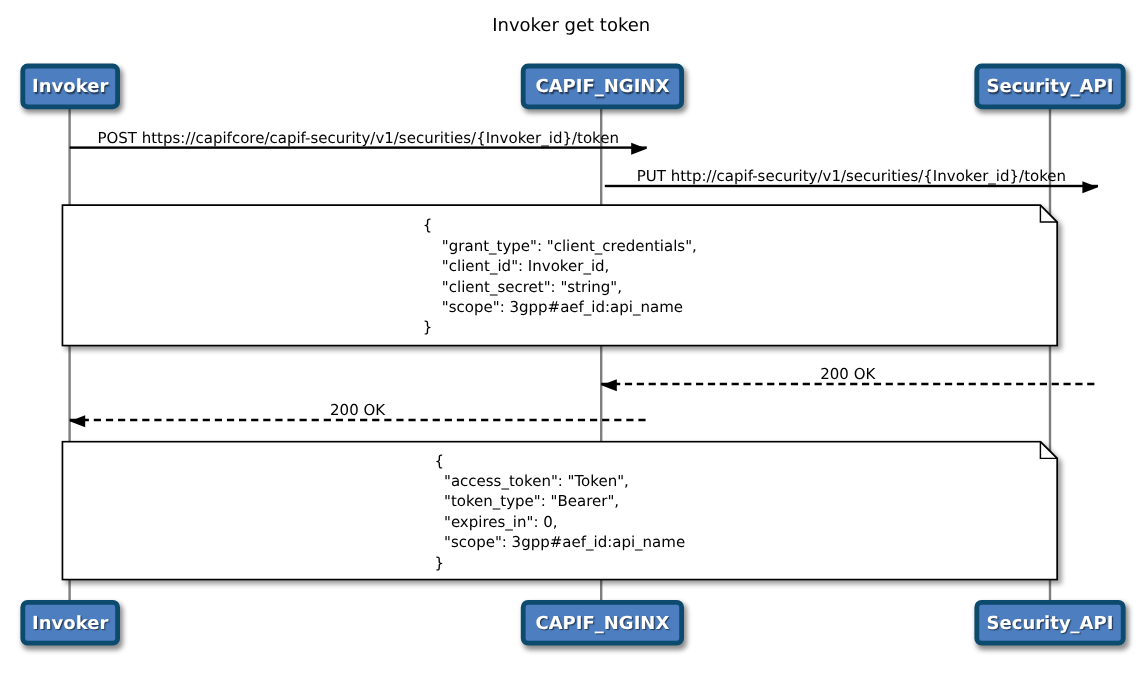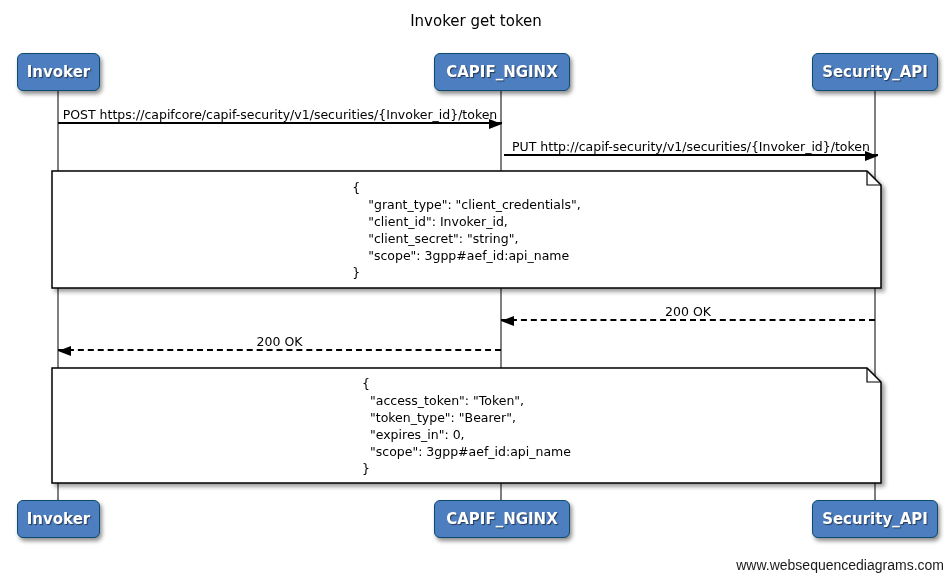--- a/index.html
+++ b/index.html
@@ -9,28 +9,28 @@
   }
   .title {
     position:absolute; top:12px; left:0; width:952px; text-align:center;
     font-size:15px; font-weight:normal; color:#000;
   }
   .lifeline {
     position:absolute; top:90px; height:412px; width:2px; background:#7f7f7f; z-index:1;
   }
   .actor {
     position:absolute; height:38px; z-index:4;
-    background:#4d7ebf; border:1px solid #0c4a6e; border-radius:6px;
+    background:#4d7ebf; border:4px solid #0c4a6e; border-radius:6px;
     box-shadow:2px 3px 4px rgba(0,0,0,0.45);
     display:flex; align-items:center; justify-content:center;
     color:#fff; font-weight:bold; font-size:15px;
     text-shadow:1px 1px 1px rgba(0,0,0,0.55);
     box-sizing:border-box;
   }
-  .msg { position:absolute; z-index:3; height:21px; box-sizing:content-box; }
+  .msg { position:absolute; z-index:3; height:21px; box-sizing:content-box;padding-left:37px; }
   .msg .lbl {
     position:absolute; bottom:2px; left:0; width:100%; text-align:center;
     font-size:12.5px; color:#000; white-space:nowrap;
   }
   .msg .line-solid { position:absolute; bottom:0; left:0; width:100%; border-bottom:2px solid #000; }
   .msg .line-dashed { position:absolute; bottom:0; left:0; width:100%; border-bottom:2px dashed #000; }
   .arrow-right {
     position:absolute; right:0; bottom:-5px; width:0; height:0;
     border-left:13px solid #000; border-top:5px solid transparent; border-bottom:5px solid transparent;
   }
@@ -131,15 +131,14 @@
   <div class="actor" style="left:17px;  top:500px; width:83px;">
       <span>Invoker</span>
     </div>
   <div class="actor" style="left:434px; top:500px; width:136px;">
       <span>CAPIF_NGINX</span>
     </div>
   <div class="actor" style="left:812px; top:500px; width:126px;">
       <span>Security_API</span>
     </div>
 
-  <div class="footer">www.websequencediagrams.com</div>
 
 </div>
 
 </body></html>

